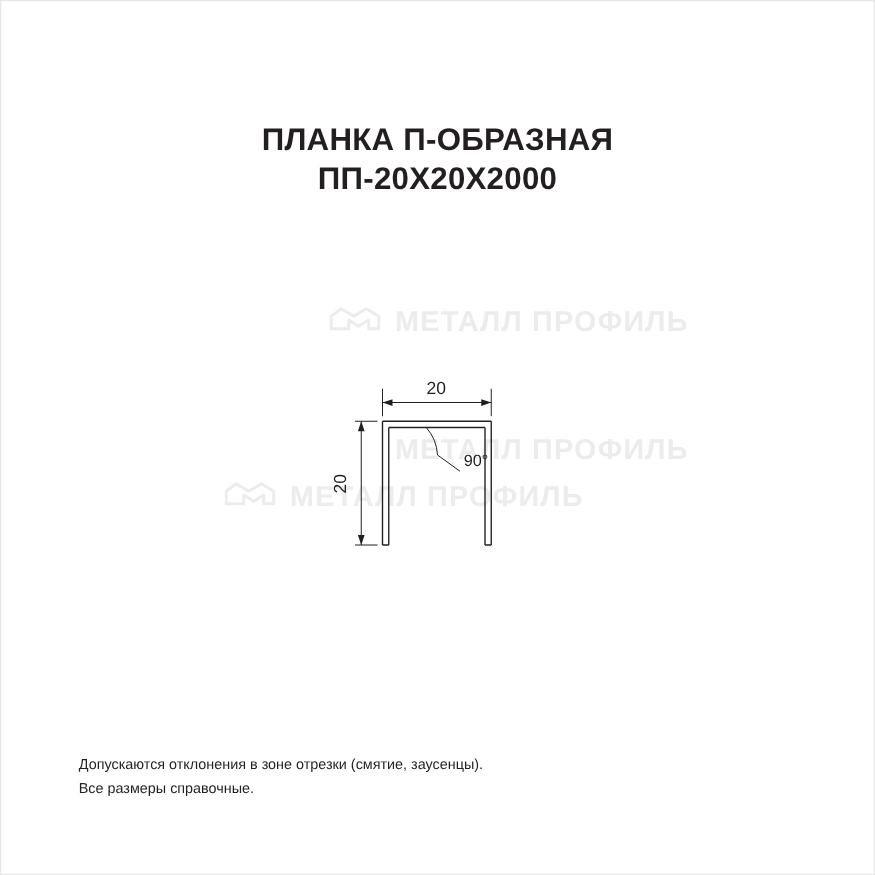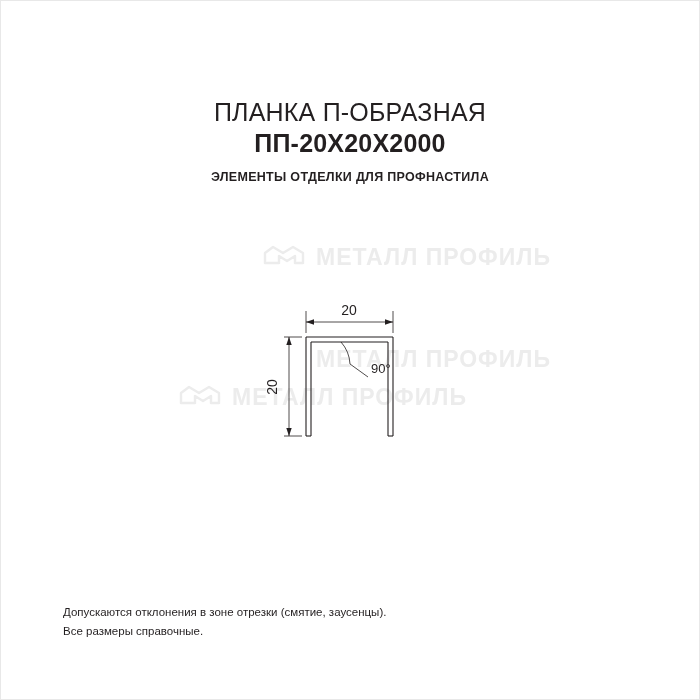--- a/index.html
+++ b/index.html
@@ -25,21 +25,21 @@
   
   .header {
     position: absolute;
     top: 96px;
     left: 0;
     right: 0;
     text-align: center;
   }
   .title-1 {
     font-size: 25px;
-    font-weight: normal;
+    font-weight: bold;
     letter-spacing: 0.2px;
     line-height: 1.22;
     white-space: nowrap;
   }
   .title-2 {
     font-size: 25px;
     font-weight: bold;
     letter-spacing: 0.2px;
     line-height: 1.22;
     white-space: nowrap;
@@ -98,21 +98,20 @@
   }
 </style>
 </head>
 <body>
 
 <div class="page">
 
   <div class="header">
     <div class="title-1">ПЛАНКА П-ОБРАЗНАЯ</div>
     <div class="title-2">ПП-20Х20Х2000</div>
-    <div class="subtitle">ЭЛЕМЕНТЫ ОТДЕЛКИ ДЛЯ ПРОФНАСТИЛА</div>
   </div>
 
   <div class="watermark wm1">
     <svg class="wm-logo" viewBox="0 0 44 26">
       <path d="M2 18 L2 8 L10 2 L20 8 L30 2 L40 8 L40 18 L32 18 L32 11 L24 16 L16 11 L16 18 Z" fill="none" stroke="#ececec" stroke-width="2.4" stroke-linejoin="round"></path>
     </svg>
     <span>МЕТАЛЛ ПРОФИЛЬ</span>
   </div>
 
   <div class="watermark wm3">

